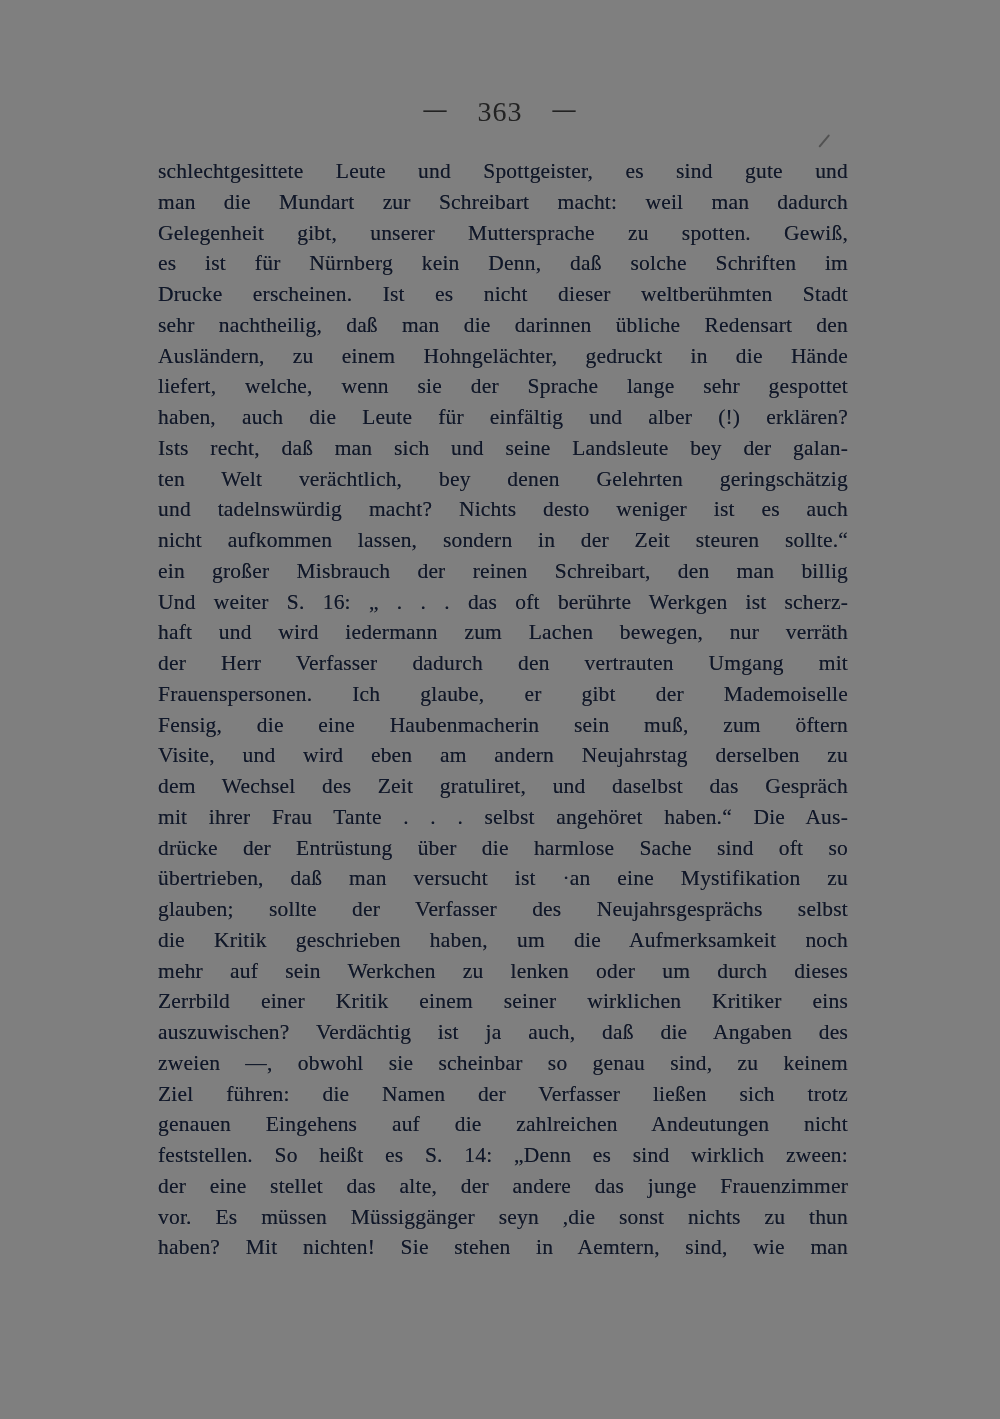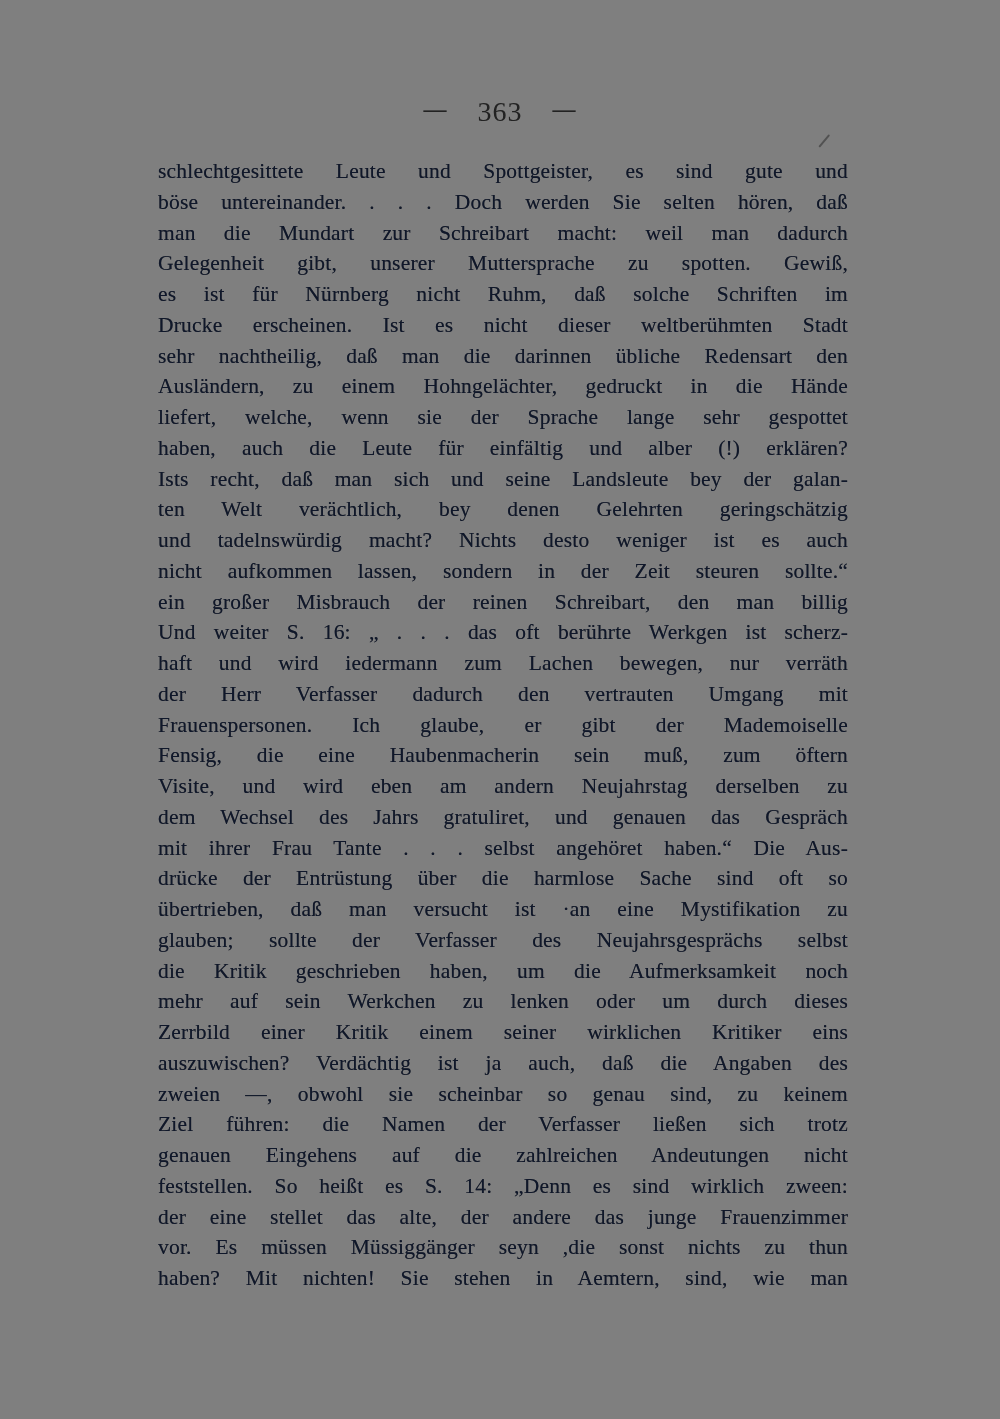--- a/index.html
+++ b/index.html
@@ -83,41 +83,40 @@
   <div class="running-head">
     <span class="dash">—</span>
     <span class="folio">363</span>
     <span class="dash">—</span>
   </div>
 
   <div class="scan-artifact"></div>
 
   <div class="text-block">
     <div class="line">schlechtgesittete Leute und Spottgeister, es sind gute und</div>
-    <div class="line">böse untereinander. . . . Doch werden Sie selten hören, daß</div>
     <div class="line">man die Mundart zur Schreibart macht: weil man dadurch</div>
     <div class="line">Gelegenheit gibt, unserer Muttersprache zu spotten. Gewiß,</div>
-    <div class="line">es ist für Nürnberg nicht Ruhm, daß solche Schriften im</div>
+    <div class="line">es ist für Nürnberg kein Denn, daß solche Schriften im</div>
     <div class="line">Drucke erscheinen. Ist es nicht dieser weltberühmten Stadt</div>
     <div class="line">sehr nachtheilig, daß man die darinnen übliche Redensart den</div>
     <div class="line">Ausländern, zu einem Hohngelächter, gedruckt in die Hände</div>
     <div class="line">liefert, welche, wenn sie der Sprache lange sehr gespottet</div>
     <div class="line">haben, auch die Leute für einfältig und alber (!) erklären?</div>
     <div class="line">Ists recht, daß man sich und seine Landsleute bey der galan-</div>
     <div class="line">ten Welt verächtlich, bey denen Gelehrten geringschätzig</div>
     <div class="line">und tadelnswürdig macht? Nichts desto weniger ist es auch</div>
     <div class="line">nicht aufkommen lassen, sondern in der Zeit steuren sollte.“</div>
     <div class="line">ein großer Misbrauch der reinen Schreibart, den man billig</div>
     <div class="line">Und weiter S. 16: „ . . . das oft berührte Werkgen ist scherz-</div>
     <div class="line">haft und wird iedermann zum Lachen bewegen, nur verräth</div>
     <div class="line">der Herr Verfasser dadurch den vertrauten Umgang mit</div>
     <div class="line">Frauenspersonen. Ich glaube, er gibt der Mademoiselle</div>
     <div class="line">Fensig, die eine Haubenmacherin sein muß, zum öftern</div>
     <div class="line">Visite, und wird eben am andern Neujahrstag derselben zu</div>
-    <div class="line">dem Wechsel des Jahrs gratuliret, und genauen das Gespräch</div>
+    <div class="line">dem Wechsel des Zeit gratuliret, und daselbst das Gespräch</div>
     <div class="line">mit ihrer Frau Tante . . . selbst angehöret haben.“ Die Aus-</div>
     <div class="line">drücke der Entrüstung über die harmlose Sache sind oft so</div>
     <div class="line">übertrieben, daß man versucht ist ·an eine Mystifikation zu</div>
     <div class="line">glauben; sollte der Verfasser des Neujahrsgesprächs selbst</div>
     <div class="line">die Kritik geschrieben haben, um die Aufmerksamkeit noch</div>
     <div class="line">mehr auf sein Werkchen zu lenken oder um durch dieses</div>
     <div class="line">Zerrbild einer Kritik einem seiner wirklichen Kritiker eins</div>
     <div class="line">auszuwischen? Verdächtig ist ja auch, daß die Angaben des</div>
     <div class="line">zweien —, obwohl sie scheinbar so genau sind, zu keinem</div>
     <div class="line">Ziel führen: die Namen der Verfasser ließen sich trotz</div>

